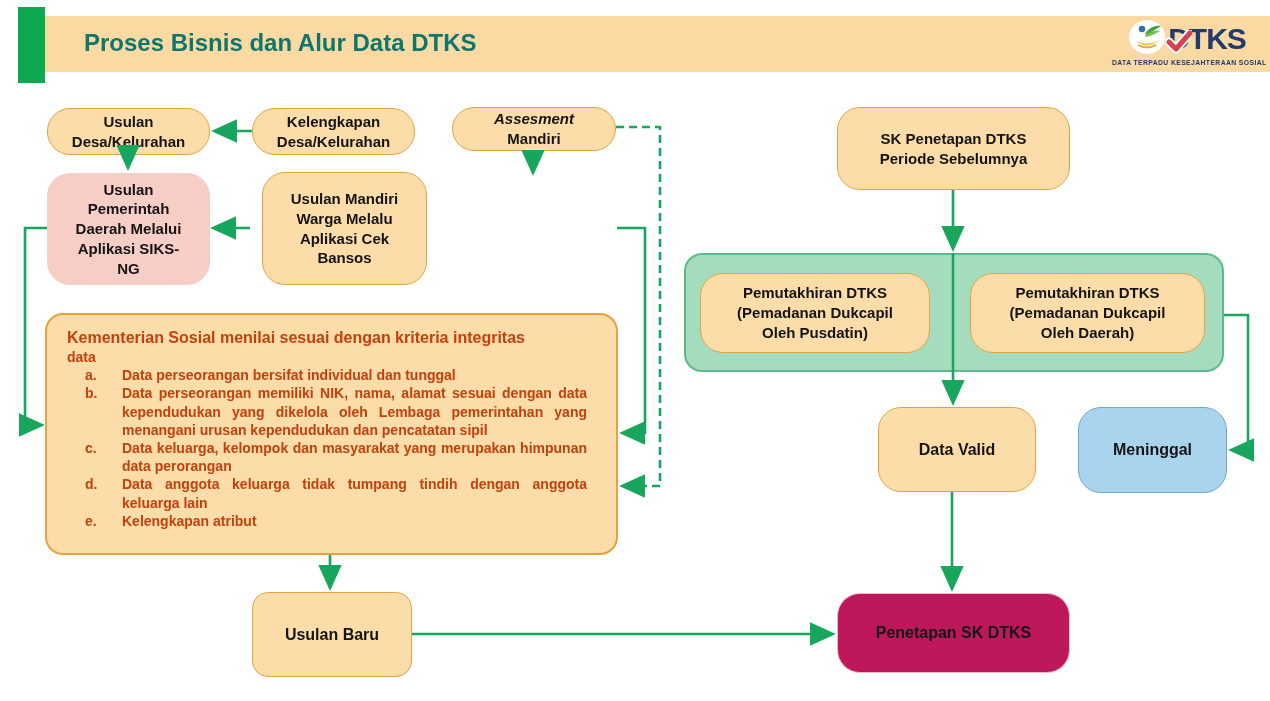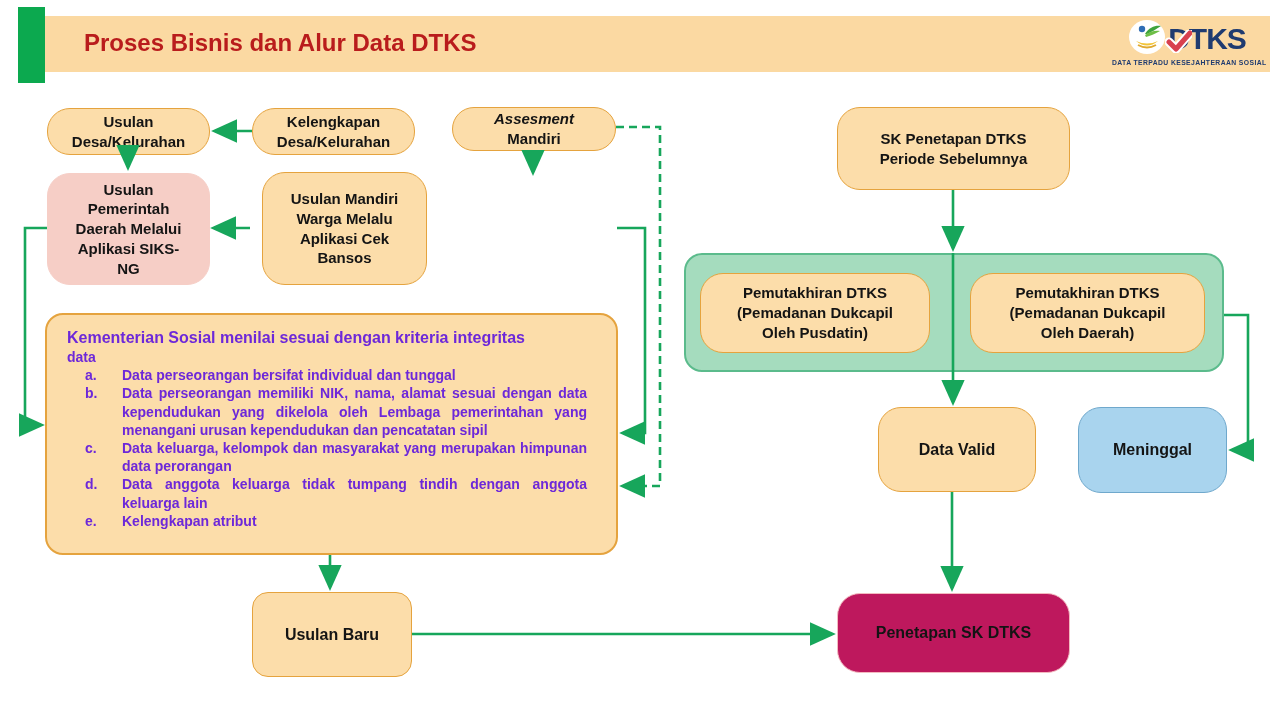--- a/index.html
+++ b/index.html
@@ -2,21 +2,21 @@
 <html><head>
 <meta charset="utf-8">
 <style>
   html,body{margin:0;padding:0;background:#fff;}
   .stage{position:relative;width:1270px;height:701px;background:#ffffff;
          font-family:"Liberation Sans",sans-serif;overflow:hidden;}
 
   
   .accent-rect{position:absolute;left:18px;top:7px;width:27px;height:76px;background:#0CA94F;}
   .title-band{position:absolute;left:45px;top:16px;width:1225px;height:56px;background:#FBD9A2;}
-  .page-title{position:absolute;left:84px;top:29px;font-size:24px;font-weight:bold;color:#b91c1c;line-height:28px;}
+  .page-title{position:absolute;left:84px;top:29px;font-size:24px;font-weight:bold;color:#0f766e;line-height:28px;}
 
   
   .logo{position:absolute;left:1112px;top:20px;width:150px;height:50px;}
   .logo-row{display:flex;align-items:center;justify-content:center;gap:2px;height:38px;}
   .brand-wrap{position:relative;}
   .brand-text{font-size:30px;font-weight:800;color:#1F3B70;letter-spacing:-1px;line-height:32px;}
   .brand-check{position:absolute;left:-3px;top:7px;}
   .logo-tagline{font-size:6.8px;font-weight:bold;color:#1F3B70;letter-spacing:0.4px;text-align:center;margin-top:1px;white-space:nowrap;}
 
   
@@ -28,21 +28,21 @@
   .pink2{background:#be185d;border:1.5px solid #F3BAC0;}
   .blue{background:#A9D4EE;border:1.5px solid #6FA8CC;}
   .green-container{position:absolute;background:#A5DCBE;border:2px solid #5BBB8C;border-radius:18px;box-sizing:border-box;}
 
   .italic{font-style:italic;}
   .fs16{font-size:16px;}
 
   
   .bigbox{position:absolute;left:45px;top:313px;width:573px;height:242px;background:#FCDDAA;
           border:2px solid #E5A33E;border-radius:18px;box-sizing:border-box;padding:13px 20px 0 20px;
-          color:#6d28d9;}
+          color:#c2410c;}
   .bb-heading{font-size:16px;font-weight:bold;white-space:nowrap;line-height:1.25;}
   .bb-heading-tail{font-size:14px;font-weight:bold;line-height:1.3;}
   .bb-row{display:flex;margin-left:18px;font-size:14px;font-weight:bold;line-height:1.3;}
   .bb-marker{width:37px;flex:none;}
   .bb-text{width:465px;text-align:justify;}
 
   
   .overlay{position:absolute;left:0;top:0;z-index:6;pointer-events:none;}
 </style>
 </head>

